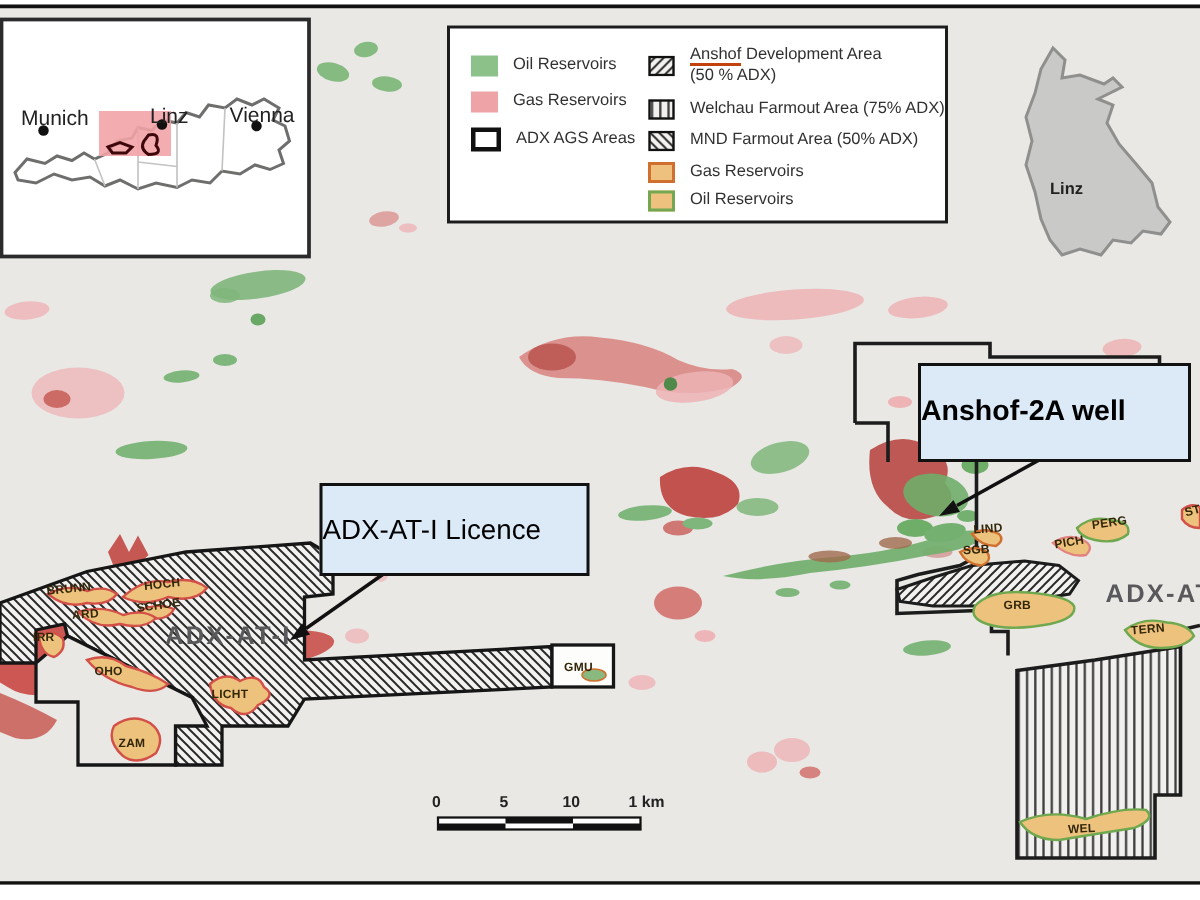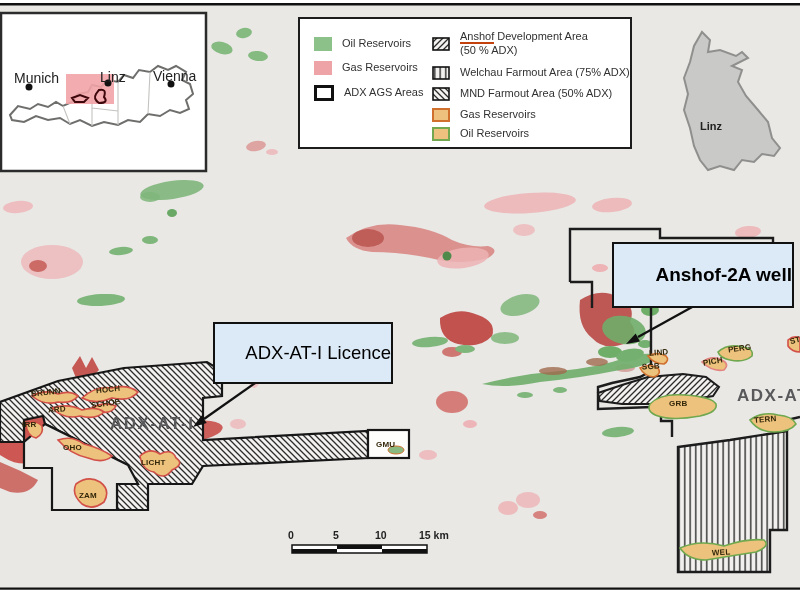--- a/index.html
+++ b/index.html
@@ -13,21 +13,21 @@
           letter-spacing:.2px;white-space:nowrap;line-height:1;}
   .lic-lbl{position:absolute;font-size:17px;font-weight:bold;color:#59595b;
            letter-spacing:1.5px;white-space:nowrap;line-height:1;}
   .city{position:absolute;font-size:14px;font-weight:normal;color:#222;
         white-space:nowrap;line-height:1;}
   .region-lbl{position:absolute;font-size:11px;font-weight:bold;color:#222;}
   .scale-lbl{position:absolute;font-size:10.5px;font-weight:bold;color:#222;line-height:1;}
 
   
   .callout{position:absolute;background:#dce9f7;border:2.5px solid #111;
-           text-align:right;display:flex;flex-direction:column;justify-content:center;
+           text-align:left;display:flex;flex-direction:column;justify-content:center;
            line-height:1.3;}
   .callout .l1{font-size:19px;font-weight:bold;color:#000;}
   .callout .l2{font-size:18.5px;color:#000;}
 
   
   .legend{position:absolute;left:298px;top:17px;width:330px;height:128px;
           background:#fff;border:2.5px solid #1c1c1c;}
   .lg-row{position:absolute;display:flex;align-items:center;gap:10px;}
   .lg-txt{font-size:11px;color:#313131;line-height:1.25;white-space:nowrap;}
   .sw{width:18px;height:14px;flex:0 0 auto;}
@@ -289,15 +289,15 @@
   <div class="callout" style="left:213px;top:322px;width:176px;height:58px">
     <span class="l2">ADX-AT-I Licence</span>
   </div>
   <div class="callout" style="left:612px;top:242px;width:178px;height:62px">
     <span class="l1">Anshof-2A well</span>
   </div>
 
   <div class="scale-lbl" style="left:288px;top:530px">0</div>
   <div class="scale-lbl" style="left:333px;top:530px">5</div>
   <div class="scale-lbl" style="left:375px;top:530px">10</div>
-  <div class="scale-lbl" style="left:419px;top:530px">15 km</div>
+  <div class="scale-lbl" style="left:419px;top:530px">1 km</div>
 
 </div>
 
 </body></html>

